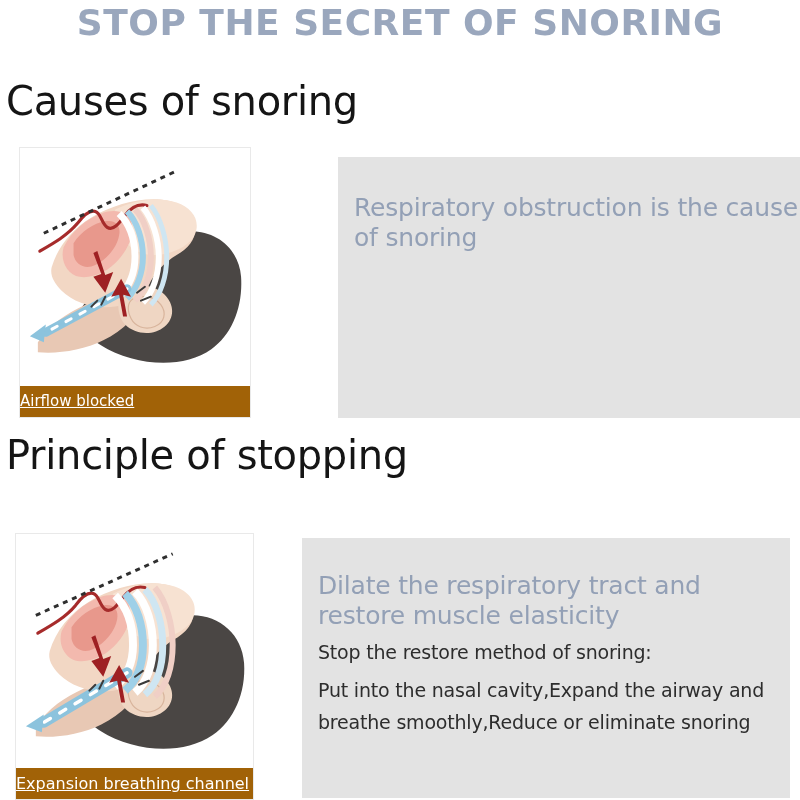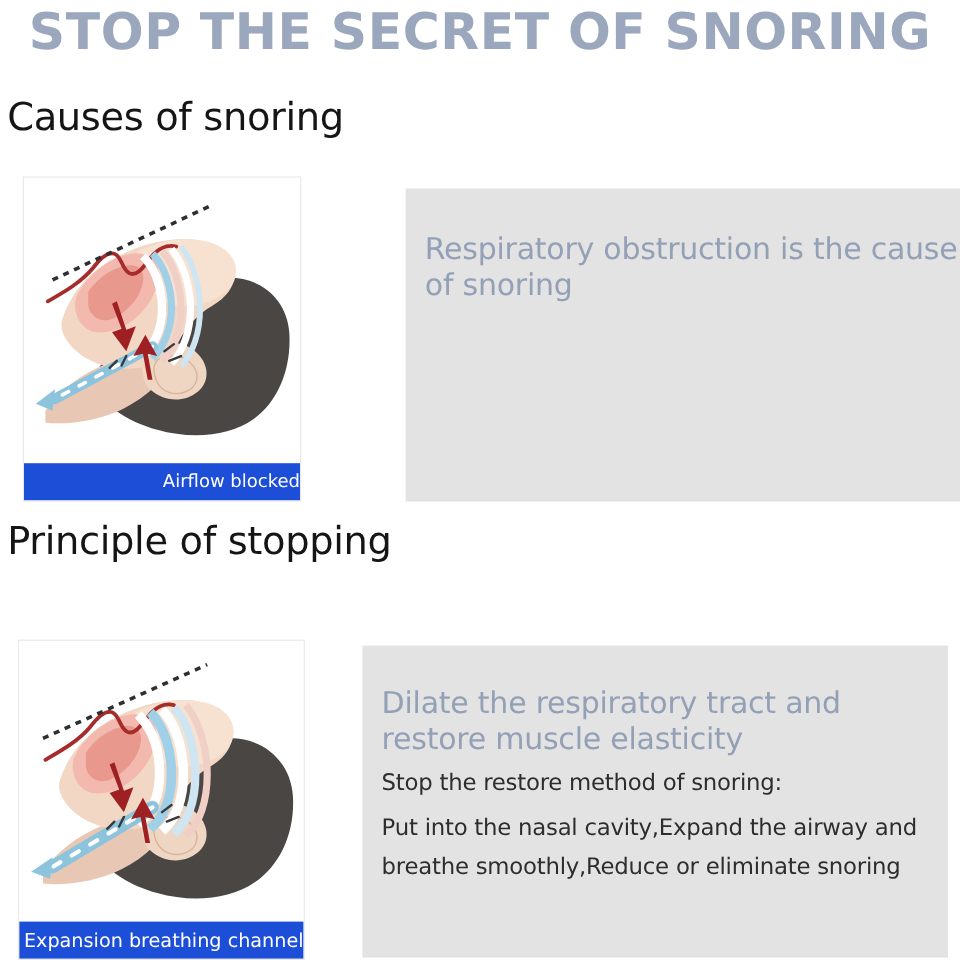--- a/index.html
+++ b/index.html
@@ -15,32 +15,32 @@
     position: relative;
   }
 
   
   .main-title {
     position: absolute;
     left: 0;
     top: 2px;
     width: 800px;
     text-align: center;
-    font-size: 42px;
+    font-size: 36px;
     font-weight: bold;
     letter-spacing: 0.5px;
     color: #9aa7bd;
     font-family: "DejaVu Sans", sans-serif;
   }
 
   
   .section-heading {
     position: absolute;
     left: 6px;
-    font-size: 32px;
+    font-size: 40px;
     font-weight: normal;
     color: #151515;
     font-family: "DejaVu Sans", sans-serif;
     letter-spacing: -0.3px;
   }
   #section-heading-1 { top: 78px; }
   #section-heading-2 { top: 432px; }
 
   
   .illus-card {
@@ -53,30 +53,31 @@
   #illus-card-1 { left: 19px; top: 147px; width: 232px; height: 271px; }
   #illus-card-2 { left: 15px; top: 533px; width: 239px; height: 267px; }
 
   .illus-svg { display: block; width: 100%; }
 
   .caption-bar {
     position: absolute;
     left: 0;
     bottom: 0;
     width: 100%;
-    background: #1d4ed8;
+    background: #a16207;
     color: #ffffff;
-    text-align: right;
+    text-align: left;
     font-size: 15px;
     line-height: 31px;
     height: 31px;
     font-family: "DejaVu Sans", sans-serif;
     box-sizing: border-box;
     white-space: nowrap;
     overflow: hidden;
+    text-decoration: underline;
   }
   #caption-bar-2 { font-size: 16px; }
 
   
   .text-panel {
     position: absolute;
     background: #e3e3e3;
     box-sizing: border-box;
   }
   #text-panel-1 { left: 302px; top: 157px; width: 488px; height: 261px; margin-left: 36px; }

